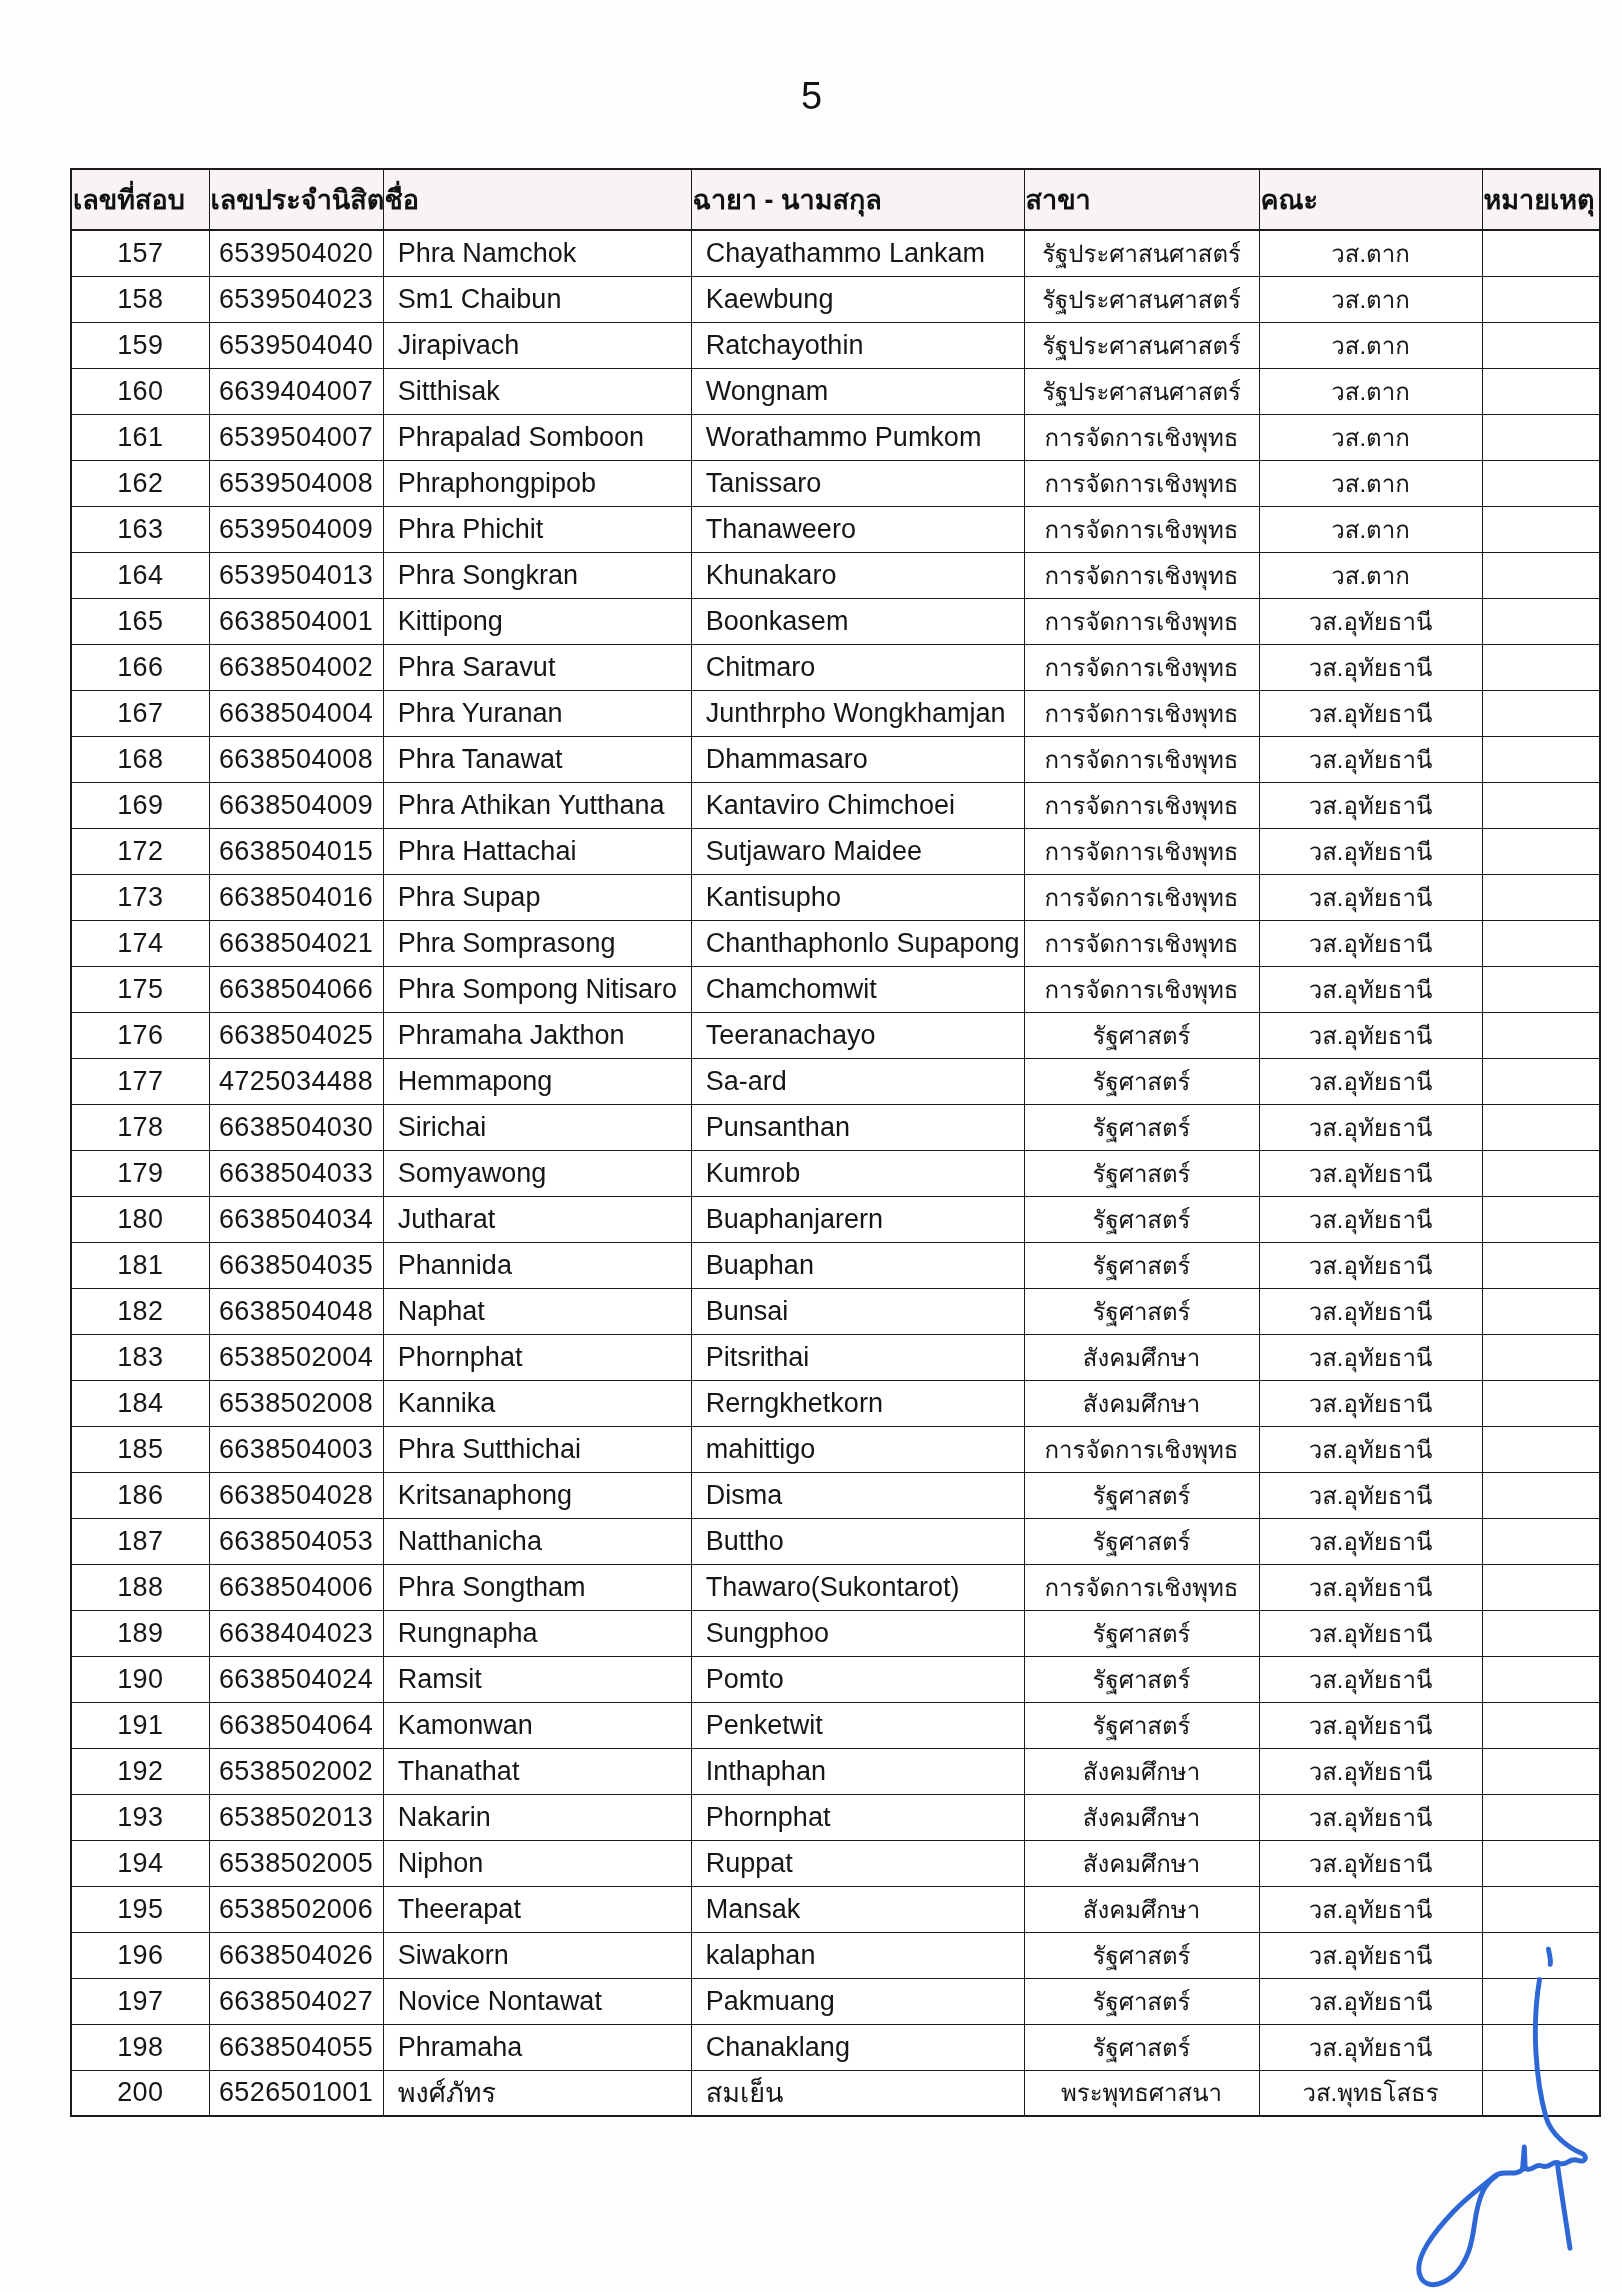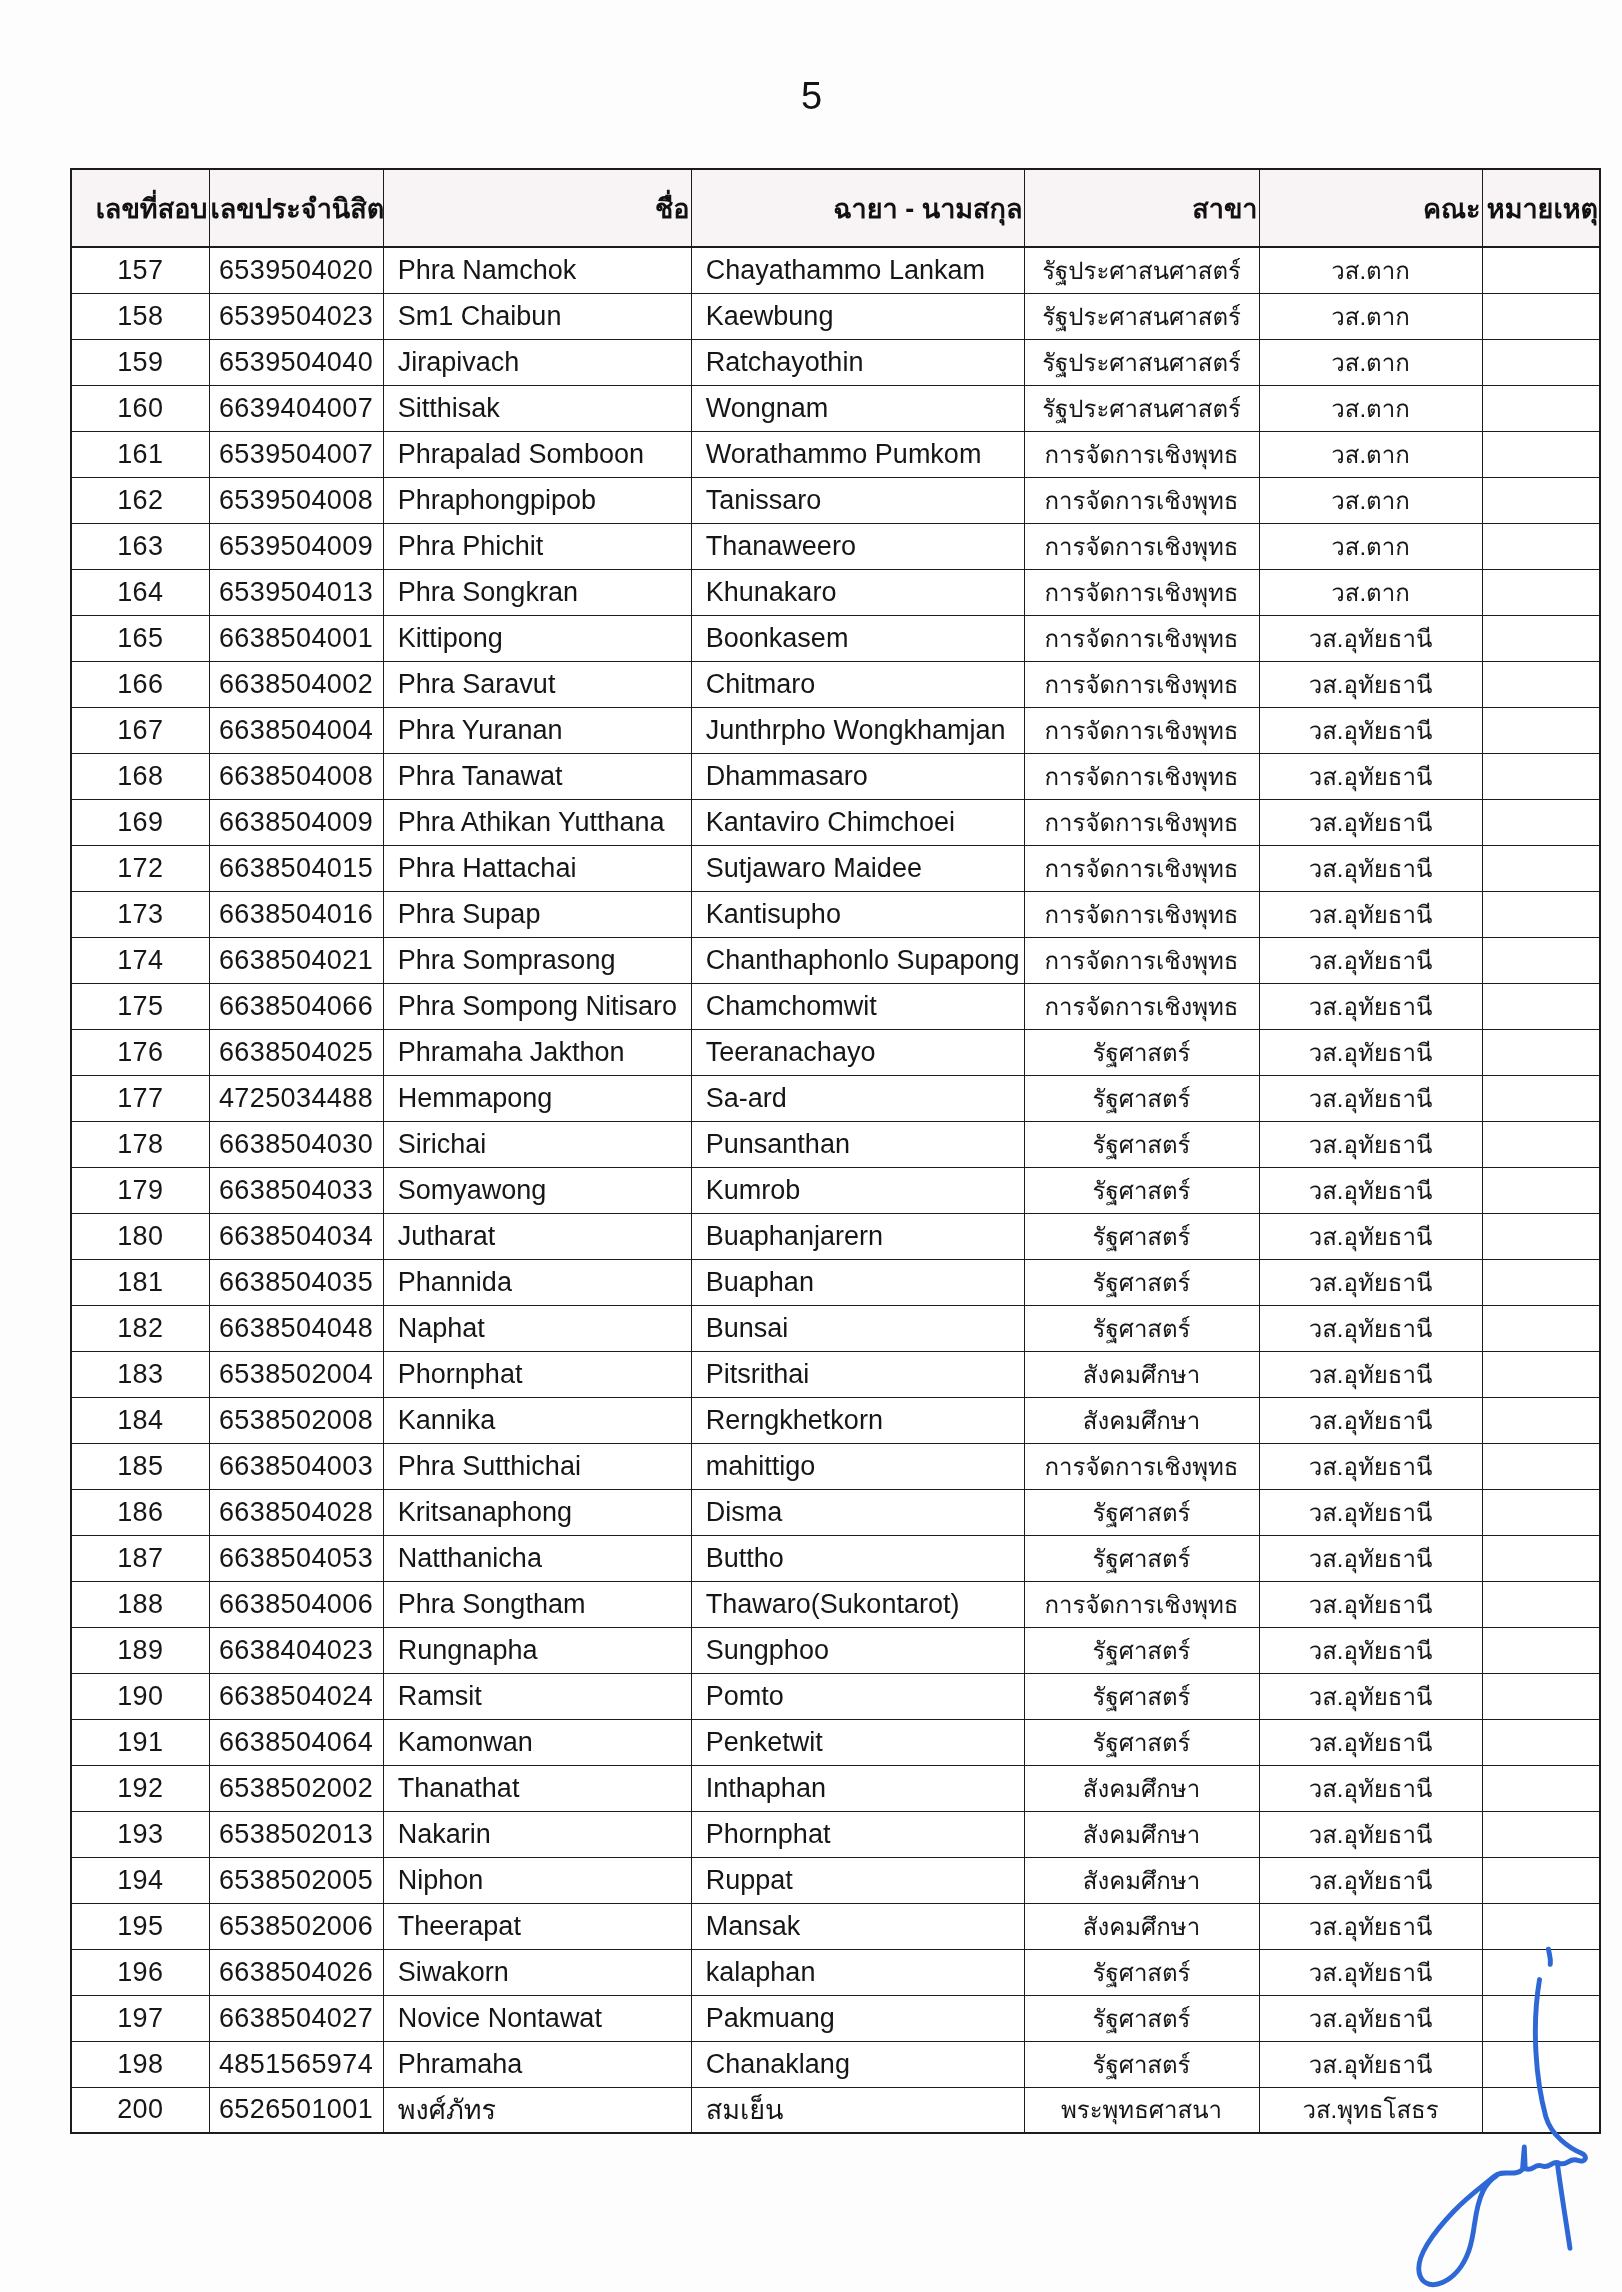--- a/index.html
+++ b/index.html
@@ -22,24 +22,24 @@
     table-layout:fixed;
   }
   table.roster th, table.roster td{
     border:1.8px solid #1c1c1c;
     box-sizing:border-box;
     overflow:hidden;
     white-space:nowrap;
   }
   table.roster{border:2.7px solid #1c1c1c;}
   thead th{
-    height:78px;
+    height:61px;
     background:#f8f4f5;
     font-size:27px;font-weight:bold;color:#111;
-    text-align:right;vertical-align:middle;
+    text-align:left;vertical-align:middle;
     border-bottom-width:2.7px !important;
   }
   tbody td{
     height:46px;
     font-size:27px;
     vertical-align:middle;
     background:#fff;
     padding:0 7.2px;
   }
   td.num{text-align:center;letter-spacing:0.4px;}
@@ -427,21 +427,21 @@
           <td class="num">197</td>
           <td class="num">6638504027</td>
           <td class="txt">Novice Nontawat</td>
           <td class="txt">Pakmuang</td>
           <td class="thai">รัฐศาสตร์</td>
           <td class="thai">วส.อุทัยธานี</td>
           <td class="blank"></td>
         </tr>
         <tr>
           <td class="num">198</td>
-          <td class="num">4851565974</td>
+          <td class="num">6638504055</td>
           <td class="txt">Phramaha</td>
           <td class="txt">Chanaklang</td>
           <td class="thai">รัฐศาสตร์</td>
           <td class="thai">วส.อุทัยธานี</td>
           <td class="blank"></td>
         </tr>
         <tr>
           <td class="num">200</td>
           <td class="num">6526501001</td>
           <td class="txt">พงศ์ภัทร</td>

